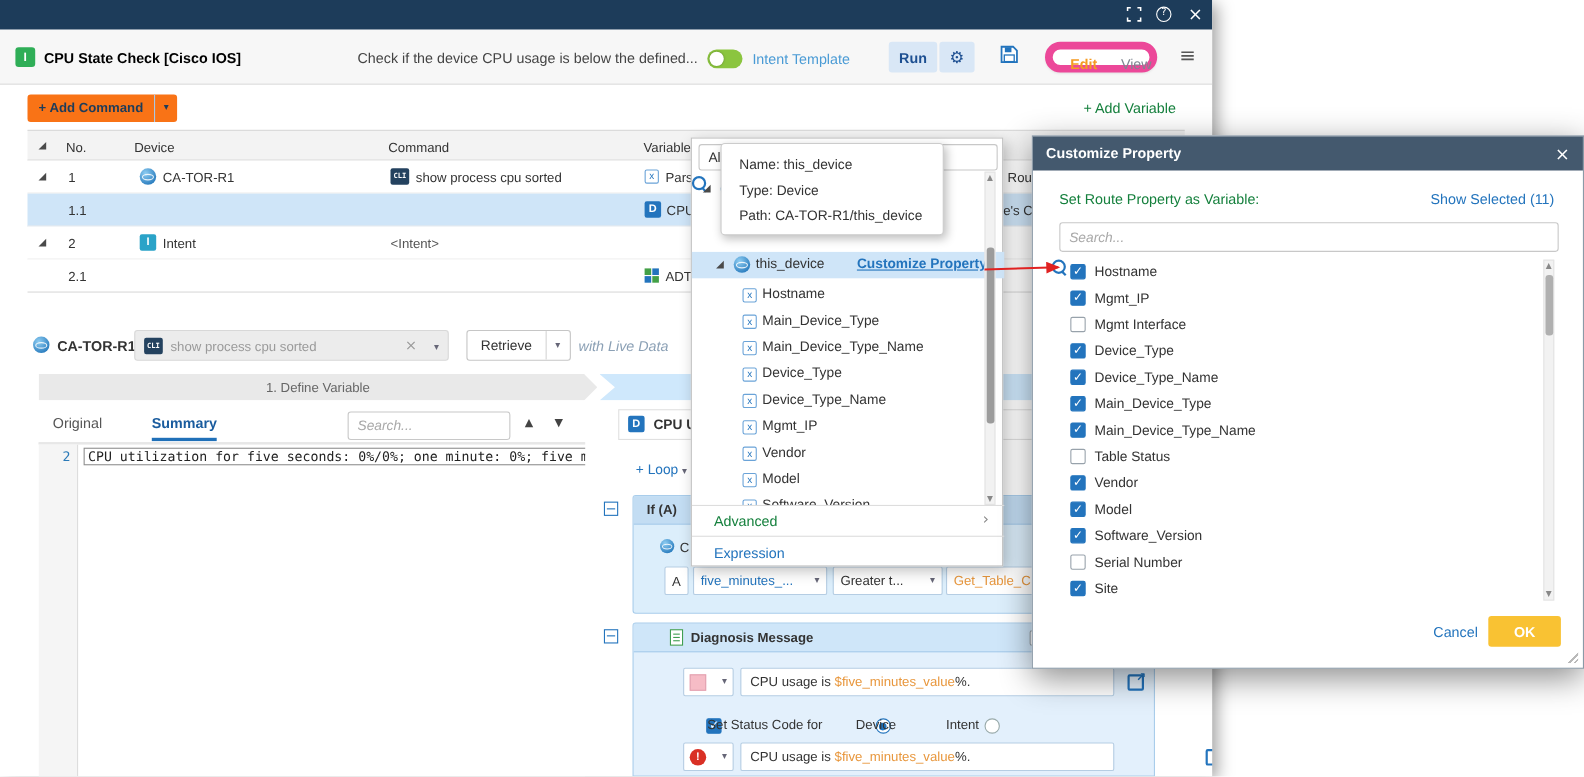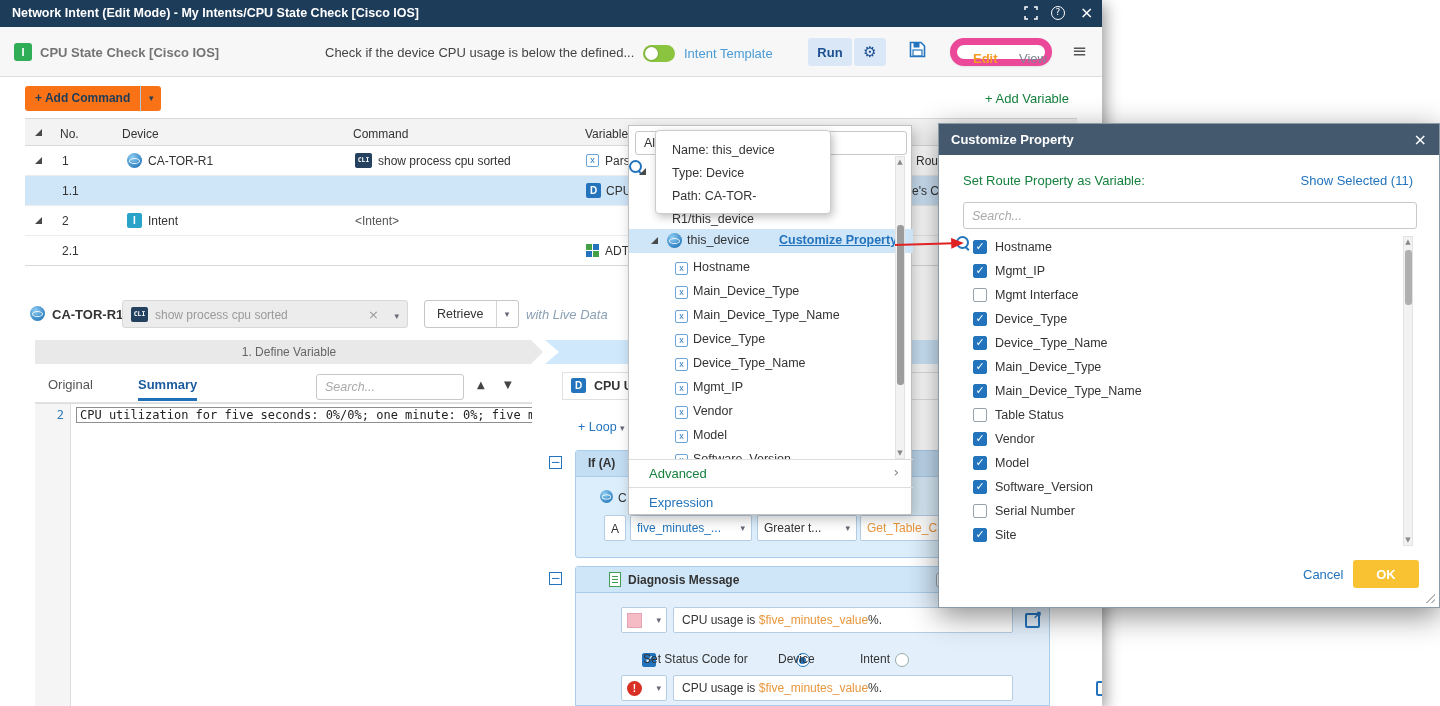--- a/index.html
+++ b/index.html
@@ -73,34 +73,33 @@
 .lbl12{font-size:12px;color:#333;white-space:nowrap}
 .lbl13{font-size:13px;color:#15803d;white-space:nowrap}
 </style>
 </head>
 <body>
 
 <div id="win" class="a">
 
   
   <div id="titlebar" class="a">
-    <span class="a wtitle" style="left:12px">Network Intent (Edit Mode) - My Intents/CPU State Check [Cisco IOS]</span>
     <span class="a tbico" style="left:1024px;top:6px">
       <svg width="14" height="14" viewBox="0 0 14 14" fill="none" stroke="#fff" stroke-width="1.5">
           <path d="M1 4V1h3M10 1h3v3M13 10v3h-3M4 13H1v-3"></path>
         </svg>
     </span>
     <span class="a tbico glyph" style="left:1051px;top:6px;width:14px;height:14px;border:1.4px solid #fff;border-radius:50%;font-size:9px;line-height:11px">?</span>
     <span class="a tbico glyph" style="left:1080px;top:3px;font-size:16px">×</span>
   </div>
 
   
   <div id="headerbar" class="a">
     <span class="a badge" style="left:14px;top:16px">I</span>
-    <span class="a" style="left:40px;top:18px;font-size:13px;font-weight:bold;color:#737373">CPU State Check [Cisco IOS]</span>
+    <span class="a" style="left:40px;top:18px;font-size:13px;font-weight:bold;color:#000000">CPU State Check [Cisco IOS]</span>
     <span class="a lbl13" style="left:325px;top:18px;color:#444">Check if the device CPU usage is below the defined...</span>
     <span class="a toggle" style="left:643px;top:18px"></span>
     <span class="a lbl13" style="left:684px;top:19px;color:#4a9bd5">Intent Template</span>
     <button class="a btnblue" style="left:808px;top:11px;width:44px;height:28px">Run</button>
     <button class="a btnblue glyph" style="left:854px;top:11px;width:32px;height:28px;font-size:15px"><span>⚙</span></button>
     <span class="a" style="left:908px;top:13px">
       <svg width="19" height="19" viewBox="0 0 19 19">
           <path d="M2.5 2.5h10.5l3.5 3.5v10.5H2.5z" fill="#fff" stroke="#2374bd" stroke-width="1.6"></path>
           <rect x="5.5" y="3" width="6" height="4.5" fill="#2374bd"></rect>
           <rect x="5" y="10" width="9" height="6" fill="none" stroke="#2374bd" stroke-width="1.2"></rect>
@@ -323,21 +322,21 @@
   </div>
   <div class="a" style="left:0;top:361px;width:284px;height:29px;border-top:1px solid #ddd">
     <span class="a link" style="left:20px;top:7px;font-size:13px">Expression</span>
   </div>
   <div class="a" style="left:0;top:333px;width:284px;height:28px;border-top:1px solid #ddd">
     <span class="a lbl13" style="left:20px;top:6px">Advanced</span>
     <span class="a glyph" style="right:14px;top:4px;font-size:14px;color:#888">›</span>
   </div>
 </div>
 
-<div class="a" style="left:655px;top:130px;width:176px;height:84px;background:#fff;border:1px solid #ccc;border-radius:4px;box-shadow:2px 3px 9px rgba(0,0,0,.25);z-index:30;padding:8px 0 0 16px">
+<div class="a" style="left:655px;top:130px;width:203px;height:84px;background:#fff;border:1px solid #ccc;border-radius:4px;box-shadow:2px 3px 9px rgba(0,0,0,.25);z-index:30;padding:8px 0 0 16px">
   <div style="font-size:12.5px;line-height:23px;color:#333">Name: this_device</div>
   <div style="font-size:12.5px;line-height:23px;color:#333">Type: Device</div>
   <div style="font-size:12.5px;line-height:23px;color:#333">Path: CA-TOR-R1/this_device</div>
 </div>
 
 <div class="a dlg" style="left:938px;top:123px;width:502px;height:485px;z-index:50">
   <div class="a dlghdr" style="left:0;top:0;width:100%;height:31px">
     <span class="a" style="left:12px;top:8px;font-size:13px;font-weight:bold;color:#fff">Customize Property</span>
     <span class="a glyph" style="right:12px;top:6px;font-size:16px;color:#fff;cursor:pointer">×</span>
   </div>

